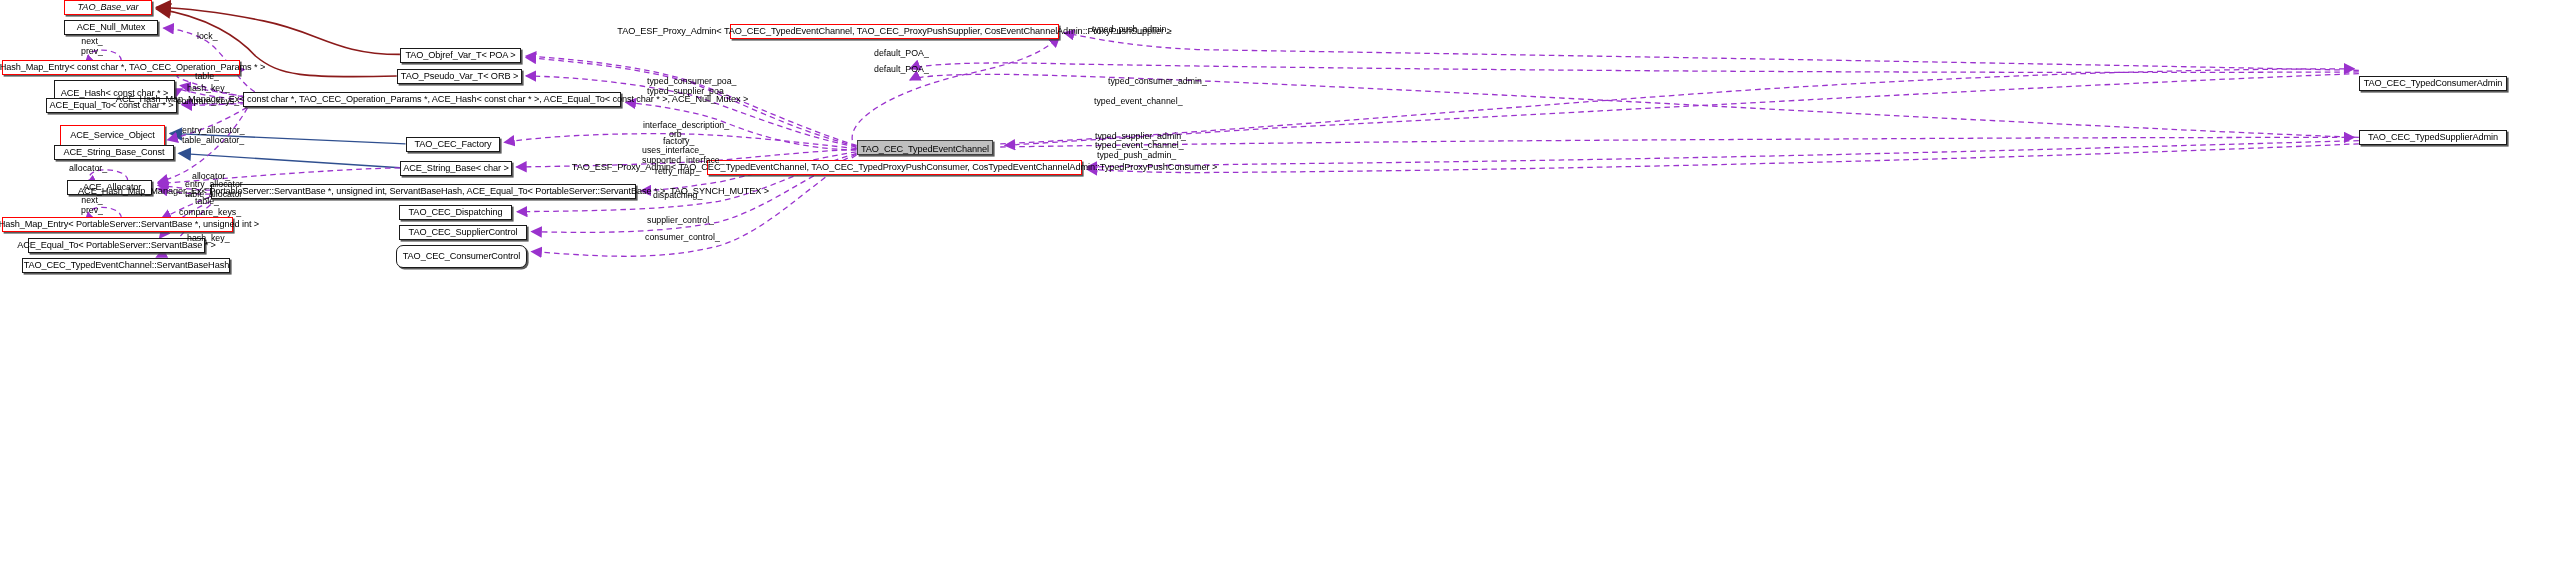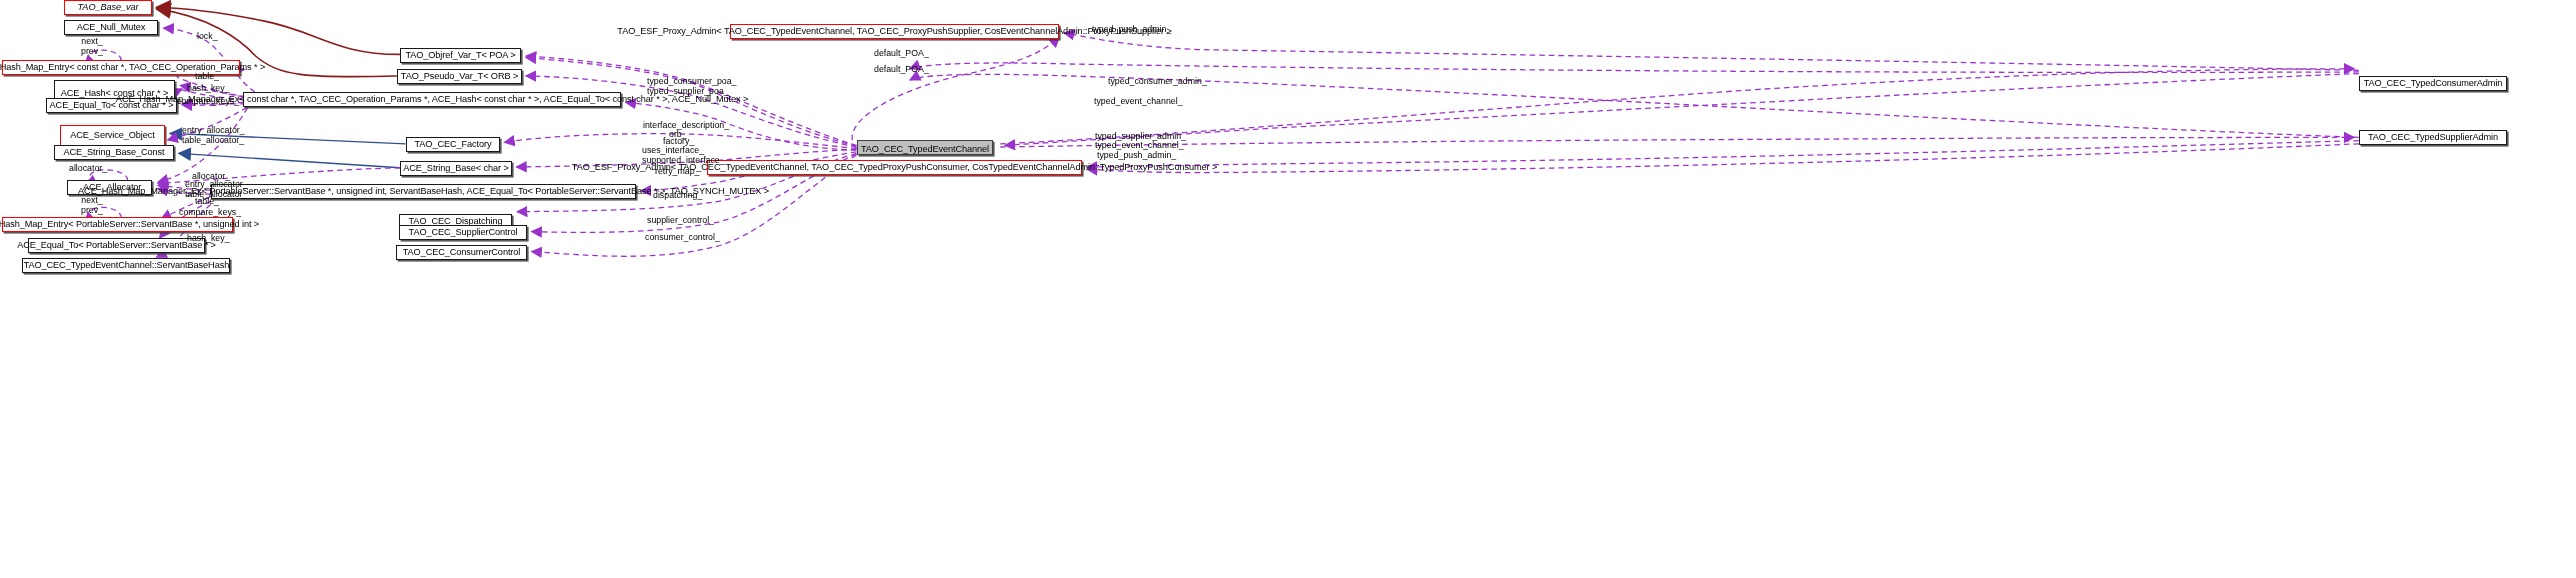--- a/index.html
+++ b/index.html
@@ -177,27 +177,27 @@
     </div>
   <div class="node" style="left:406px;top:137px;width:94px;height:15px;">
       <span>TAO_CEC_Factory</span>
     </div>
   <div class="node" style="left:400px;top:161px;width:112px;height:15px;">
       <span>ACE_String_Base&lt; char &gt;</span>
     </div>
   <div class="node" style="left:211px;top:184px;width:425px;height:15px;">
       <span>ACE_Hash_Map_Manager_Ex&lt; PortableServer::ServantBase *, unsigned int, ServantBaseHash, ACE_Equal_To&lt; PortableServer::ServantBase * &gt;, TAO_SYNCH_MUTEX &gt;</span>
     </div>
-  <div class="node" style="left:399px;top:214px;width:113px;height:15px;">
+  <div class="node" style="left:399px;top:205px;width:113px;height:15px;">
       <span>TAO_CEC_Dispatching</span>
     </div>
   <div class="node" style="left:399px;top:225px;width:128px;height:15px;">
       <span>TAO_CEC_SupplierControl</span>
     </div>
-  <div class="node" style="left:396px;top:245px;width:131px;height:15px;">
+  <div class="node" style="left:396px;top:245px;width:131px;height:23px;border-radius:7px;">
       <span>TAO_CEC_ConsumerControl</span>
     </div>
 
   <div class="node highlight" style="left:730px;top:24px;width:329px;height:15px;">
       <span>TAO_ESF_Proxy_Admin&lt; TAO_CEC_TypedEventChannel, TAO_CEC_ProxyPushSupplier, CosEventChannelAdmin::ProxyPushSupplier &gt;</span>
     </div>
   <div class="node focus" style="left:857px;top:140px;width:136px;height:15px;align-items:flex-end;">
       <span>TAO_CEC_TypedEventChannel</span>
     </div>
   <div class="node highlight" style="left:707px;top:160px;width:375px;height:15px;">

